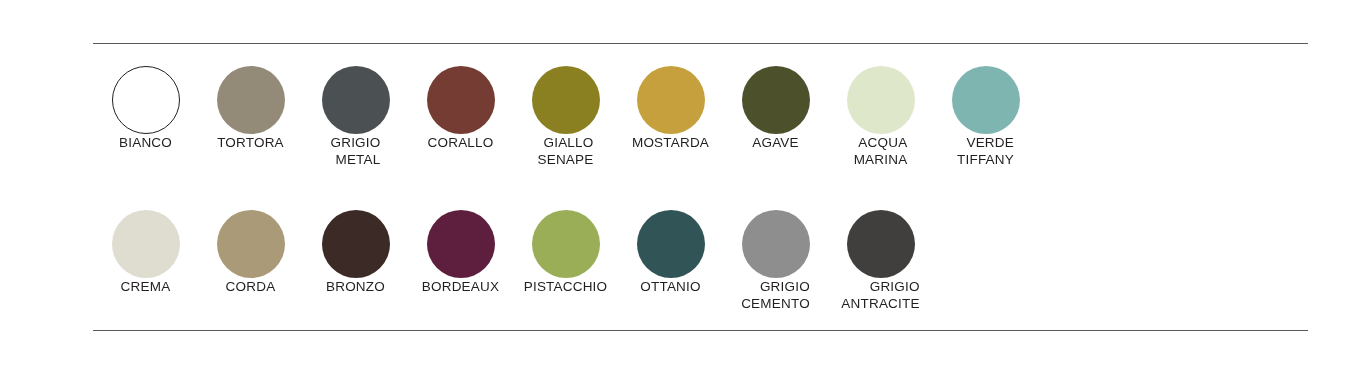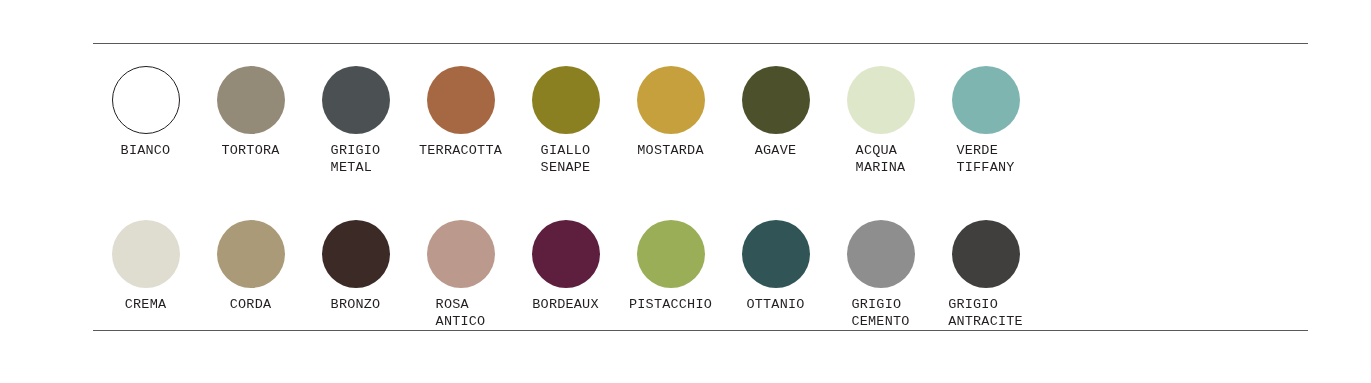--- a/index.html
+++ b/index.html
@@ -42,21 +42,21 @@
   .swatch-row {
     position: absolute;
     left: 93px;
     width: 1232px;
     display: flex;
     flex-direction: row;
     align-items: flex-start;
     justify-content: flex-start;
   }
   .row-1 { top: 66px; }
-  .row-2 { top: 220px; }
+  .row-2 { top: 210px; }
 
   .swatch {
     width: 105px;
     flex: 0 0 105px;
     display: flex;
     flex-direction: column;
     align-items: center;
   }
 
   .dot {
@@ -64,29 +64,29 @@
     height: 68px;
     border-radius: 50%;
     box-sizing: border-box;
   }
 
   .dot.outlined {
     border: 1px solid #231f20;
   }
 
   .swatch-label {
-    margin-top: 9px;
+    margin-top: 1px;
     font-size: 13.5px;
     line-height: 16.5px;
     letter-spacing: 0.2px;
     color: #231f20;
-    text-align: left;
+    text-align: right;
     text-transform: uppercase;
     white-space: pre-line;
-    font-family: Liberation Mono, monospace;
+    font-family: Liberation Sans, sans-serif;
   }
 </style>
 </head>
 <body>
 
 <div class="palette-sheet">
 
   <div class="rule rule-top"></div>
 
   <div class="rows">
@@ -98,22 +98,22 @@
         <div class="swatch">
           <div class="dot" style="background-color: rgb(148, 138, 120);"></div>
           <div class="swatch-label">TORTORA</div>
         </div>
         <div class="swatch">
           <div class="dot" style="background-color: rgb(75, 80, 83);"></div>
           <div class="swatch-label">GRIGIO
 METAL</div>
         </div>
         <div class="swatch">
-          <div class="dot" style="background-color: rgb(166, 104, 67);"></div>
-          <div class="swatch-label">TERRACOTTA</div>
+          <div class="dot" style="background-color: rgb(117, 60, 51);"></div>
+          <div class="swatch-label">CORALLO</div>
         </div>
         <div class="swatch">
           <div class="dot" style="background-color: rgb(138, 127, 33);"></div>
           <div class="swatch-label">GIALLO
 SENAPE</div>
         </div>
         <div class="swatch">
           <div class="dot" style="background-color: rgb(197, 160, 60);"></div>
           <div class="swatch-label">MOSTARDA</div>
         </div>
@@ -139,25 +139,20 @@
         </div>
         <div class="swatch">
           <div class="dot" style="background-color: rgb(171, 154, 120);"></div>
           <div class="swatch-label">CORDA</div>
         </div>
         <div class="swatch">
           <div class="dot" style="background-color: rgb(59, 42, 38);"></div>
           <div class="swatch-label">BRONZO</div>
         </div>
         <div class="swatch">
-          <div class="dot" style="background-color: rgb(187, 154, 141);"></div>
-          <div class="swatch-label">ROSA
-ANTICO</div>
-        </div>
-        <div class="swatch">
           <div class="dot" style="background-color: rgb(94, 31, 62);"></div>
           <div class="swatch-label">BORDEAUX</div>
         </div>
         <div class="swatch">
           <div class="dot" style="background-color: rgb(154, 174, 88);"></div>
           <div class="swatch-label">PISTACCHIO</div>
         </div>
         <div class="swatch">
           <div class="dot" style="background-color: rgb(49, 84, 87);"></div>
           <div class="swatch-label">OTTANIO</div>

